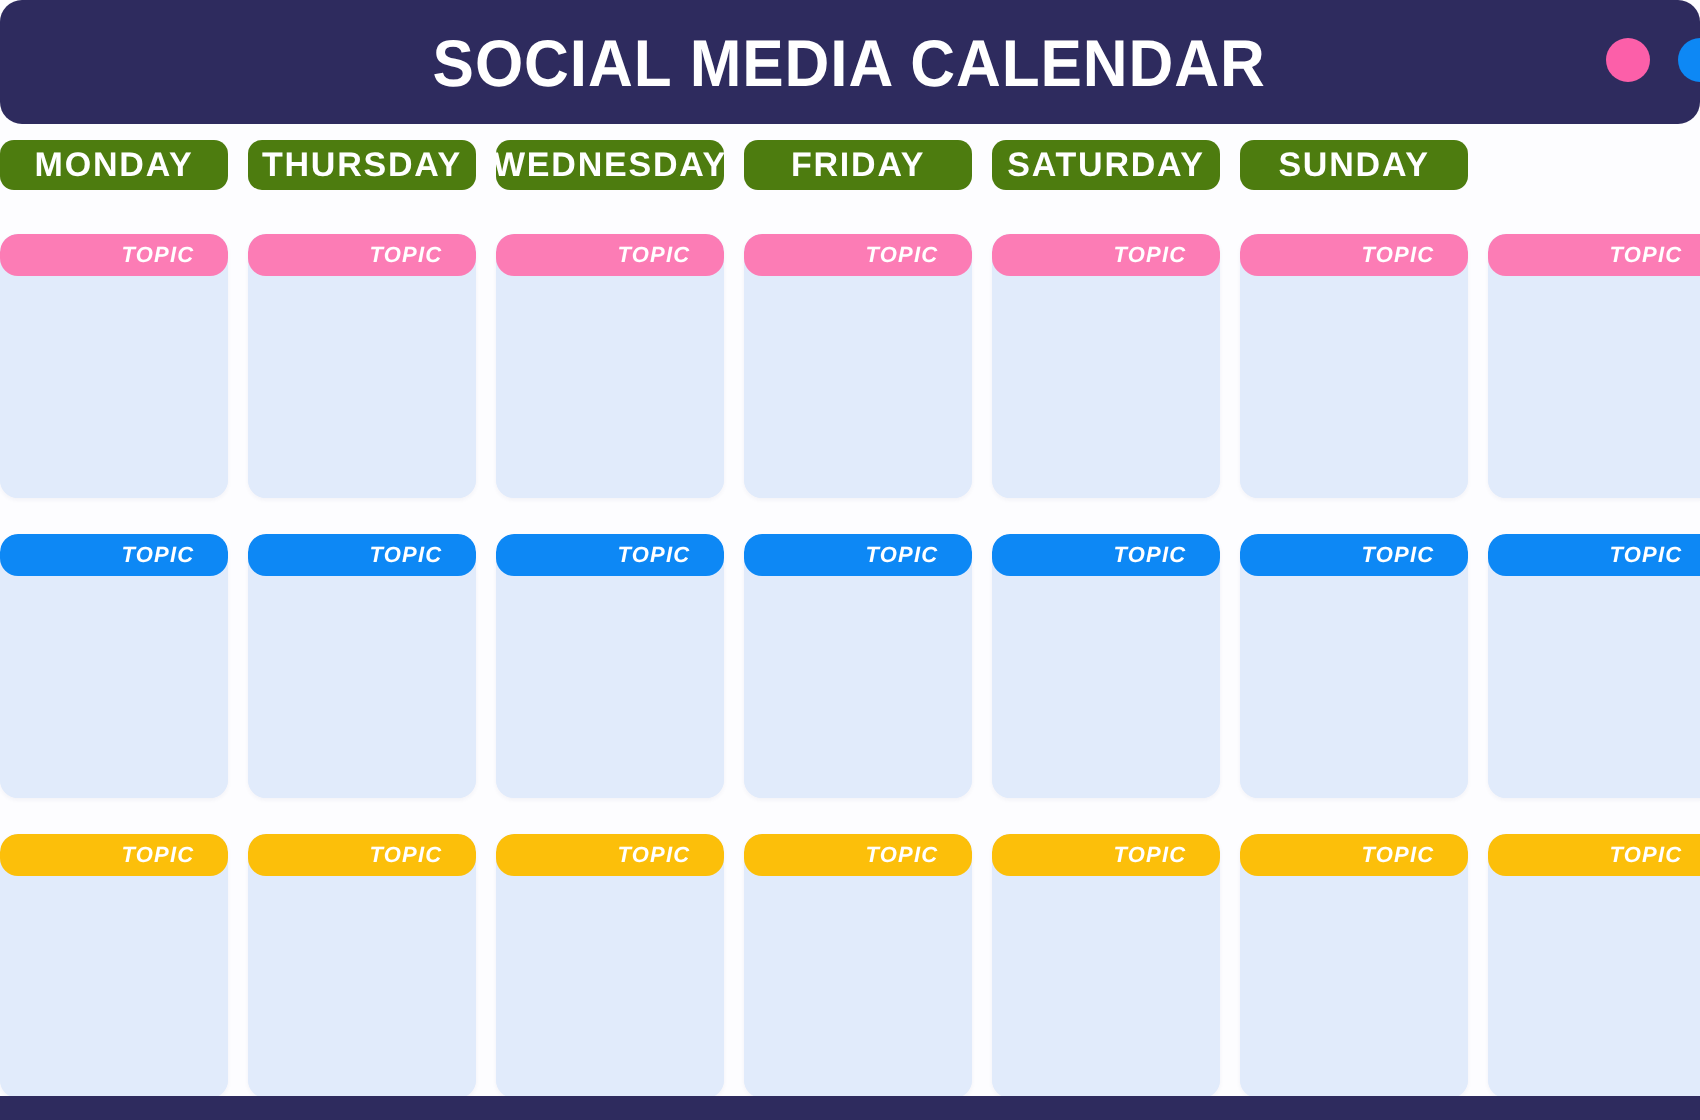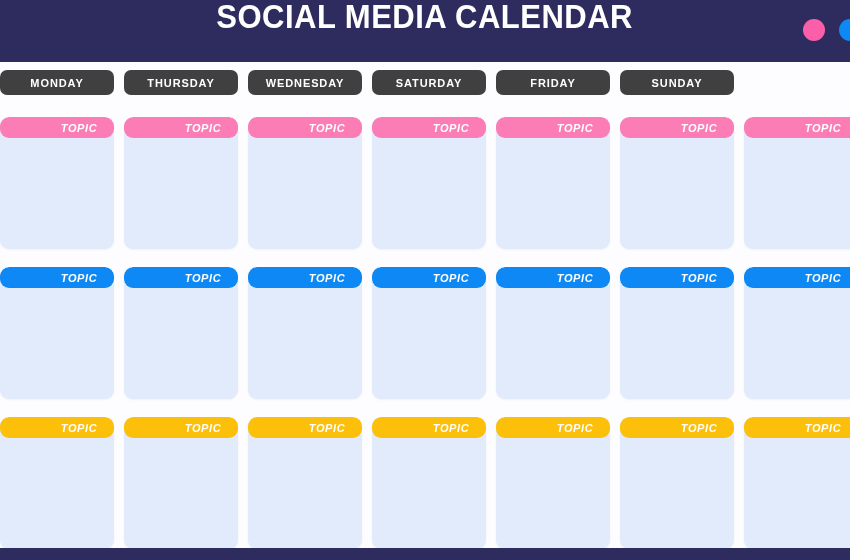--- a/index.html
+++ b/index.html
@@ -22,22 +22,23 @@
 
   
   .top-bar {
     position: absolute;
     top: 0;
     left: 0;
     width: 850px;
     height: 62px;
     background: #2e2b5e;
     display: flex;
-    align-items: flex-start;
+    align-items: center;
     justify-content: center;
+    border-radius: 11px;
   }
 
   .top-title {
     color: #ffffff;
     font-family: "Liberation Sans", sans-serif;
     font-weight: bold;
     font-size: 33px;
     letter-spacing: 0.5px;
     text-transform: uppercase;
     transform: scaleX(0.94);
@@ -77,24 +78,24 @@
   }
 
   .col {
     width: 114px;
     margin-right: 10px;
     flex: 0 0 114px;
   }
 
   .day-head {
     height: 25px;
-    background: #404040;
+    background: #4d7c0f;
     border-radius: 7px;
     color: #ffffff;
-    font-size: 11px;
+    font-size: 17px;
     font-weight: bold;
     letter-spacing: 0.9px;
     display: flex;
     align-items: center;
     justify-content: center;
     text-transform: uppercase;
     white-space: nowrap;
     overflow: hidden;
   }
 
@@ -164,26 +165,26 @@
       <div class="col">
         <div class="day-head">MONDAY</div>
       </div>
       <div class="col">
         <div class="day-head">THURSDAY</div>
       </div>
       <div class="col">
         <div class="day-head">WEDNESDAY</div>
       </div>
       <div class="col">
+        <div class="day-head">FRIDAY</div>
+      </div>
+      <div class="col">
         <div class="day-head">SATURDAY</div>
       </div>
       <div class="col">
-        <div class="day-head">FRIDAY</div>
-      </div>
-      <div class="col">
         <div class="day-head">SUNDAY</div>
       </div>
     </div>
 
     <div style="height:22px"></div>
 
     <div class="row week-row">
       <div class="col">
         <div class="card">
           <div class="card-head pink">TOPIC</div>

